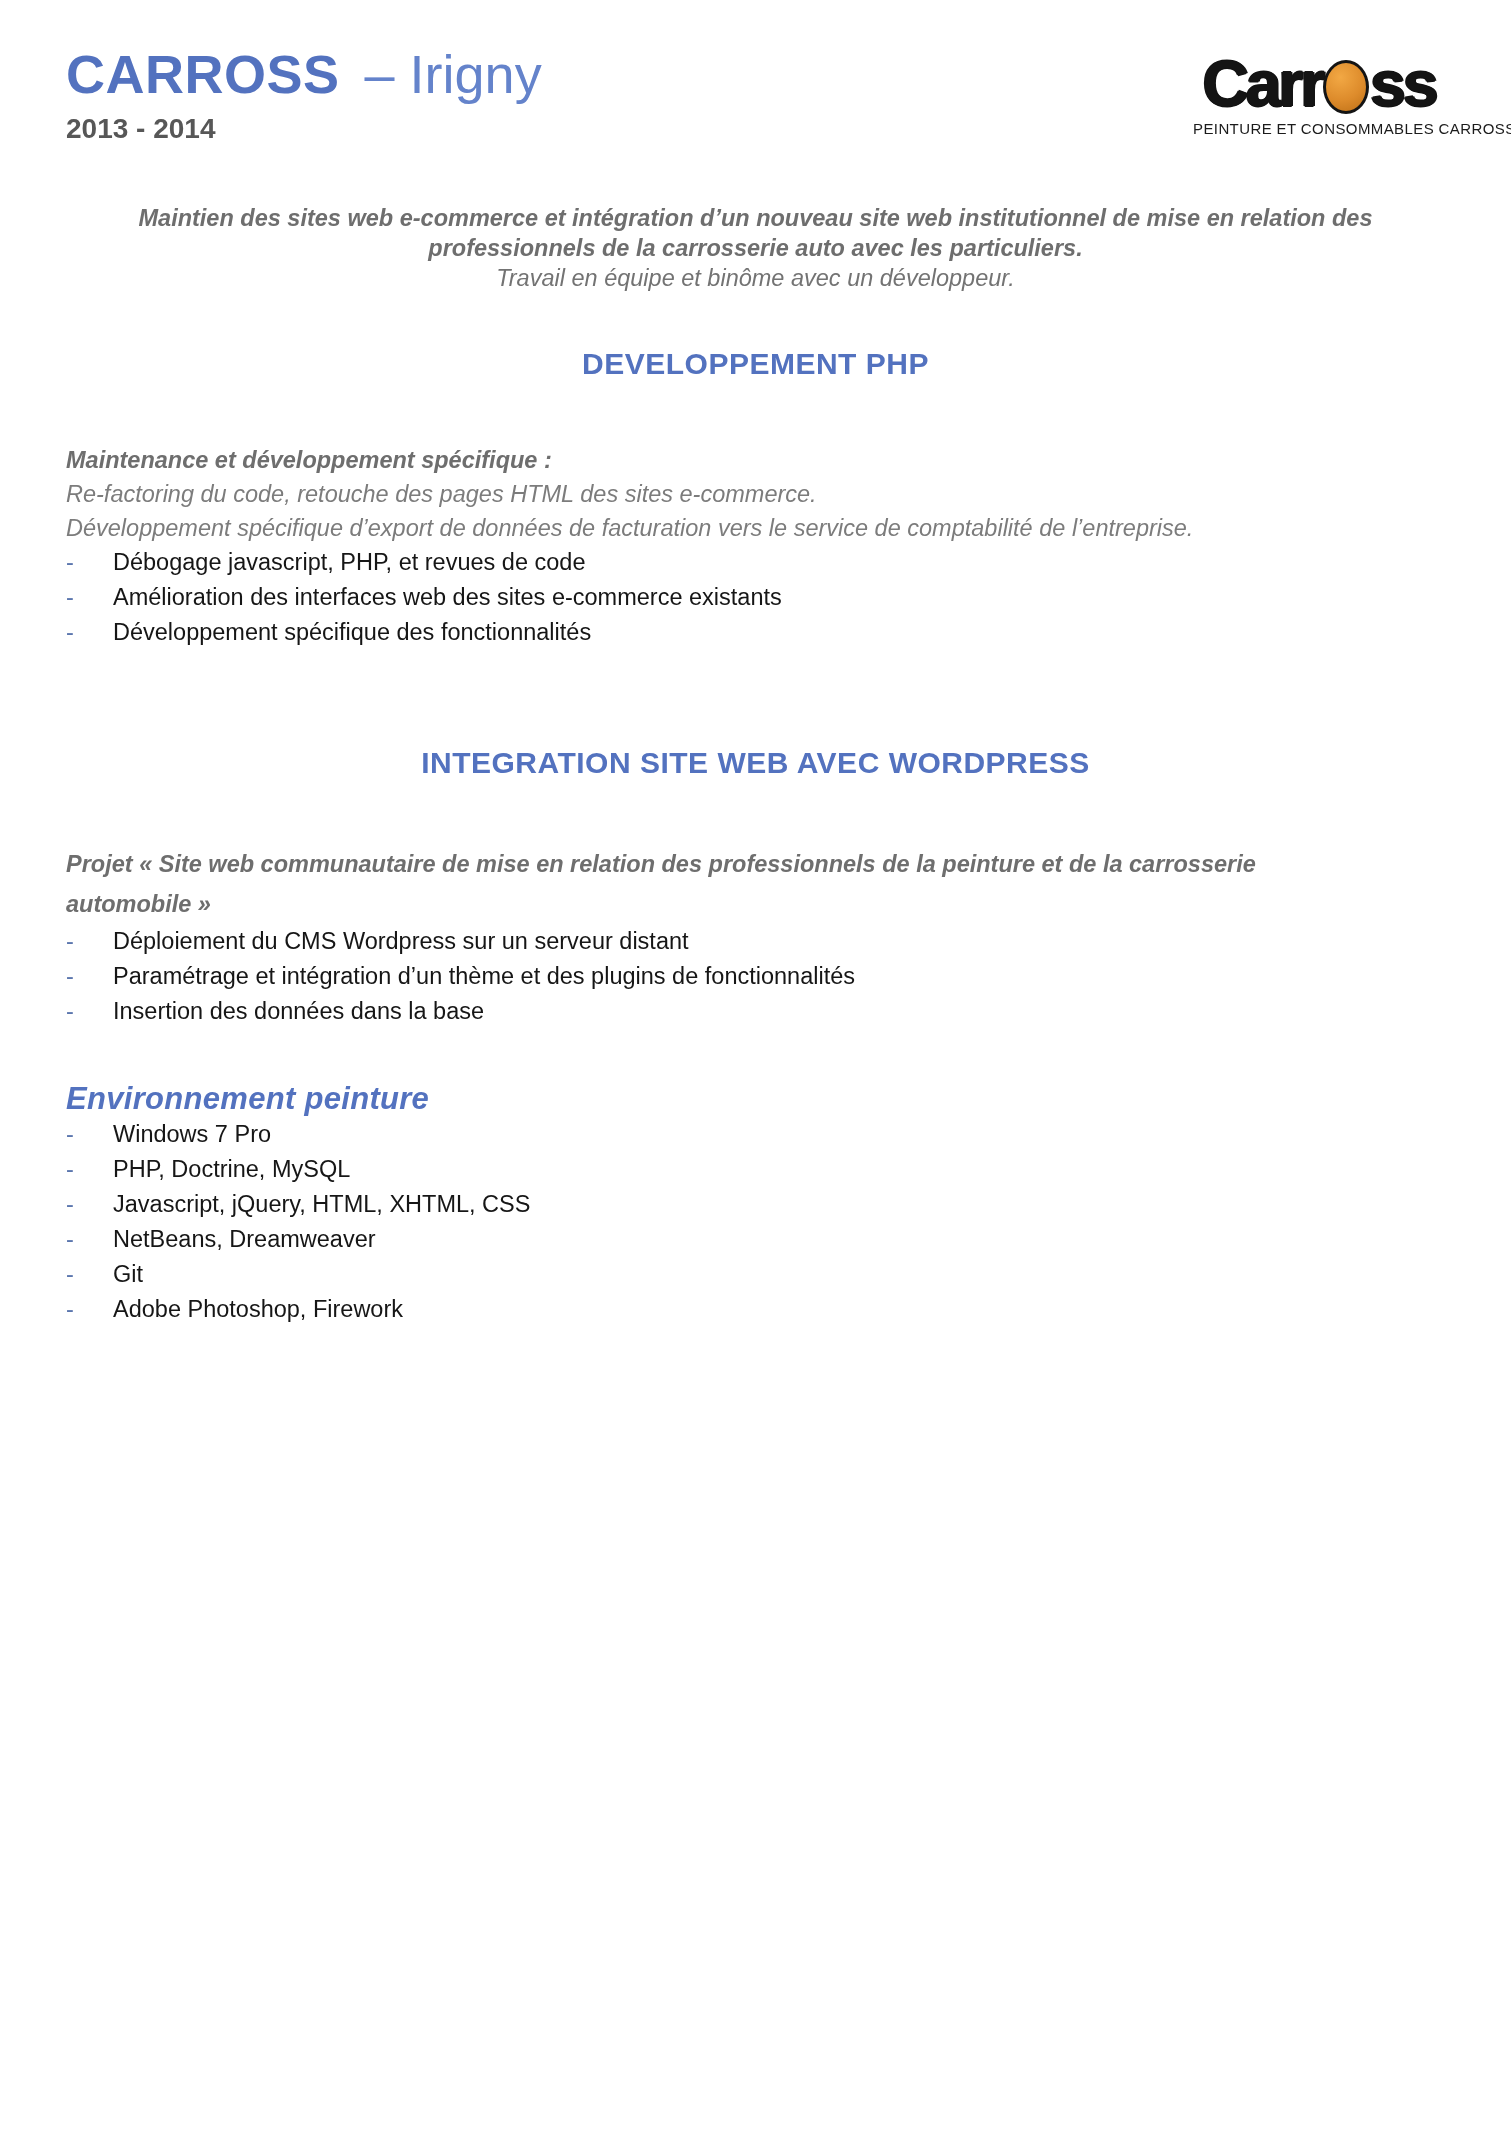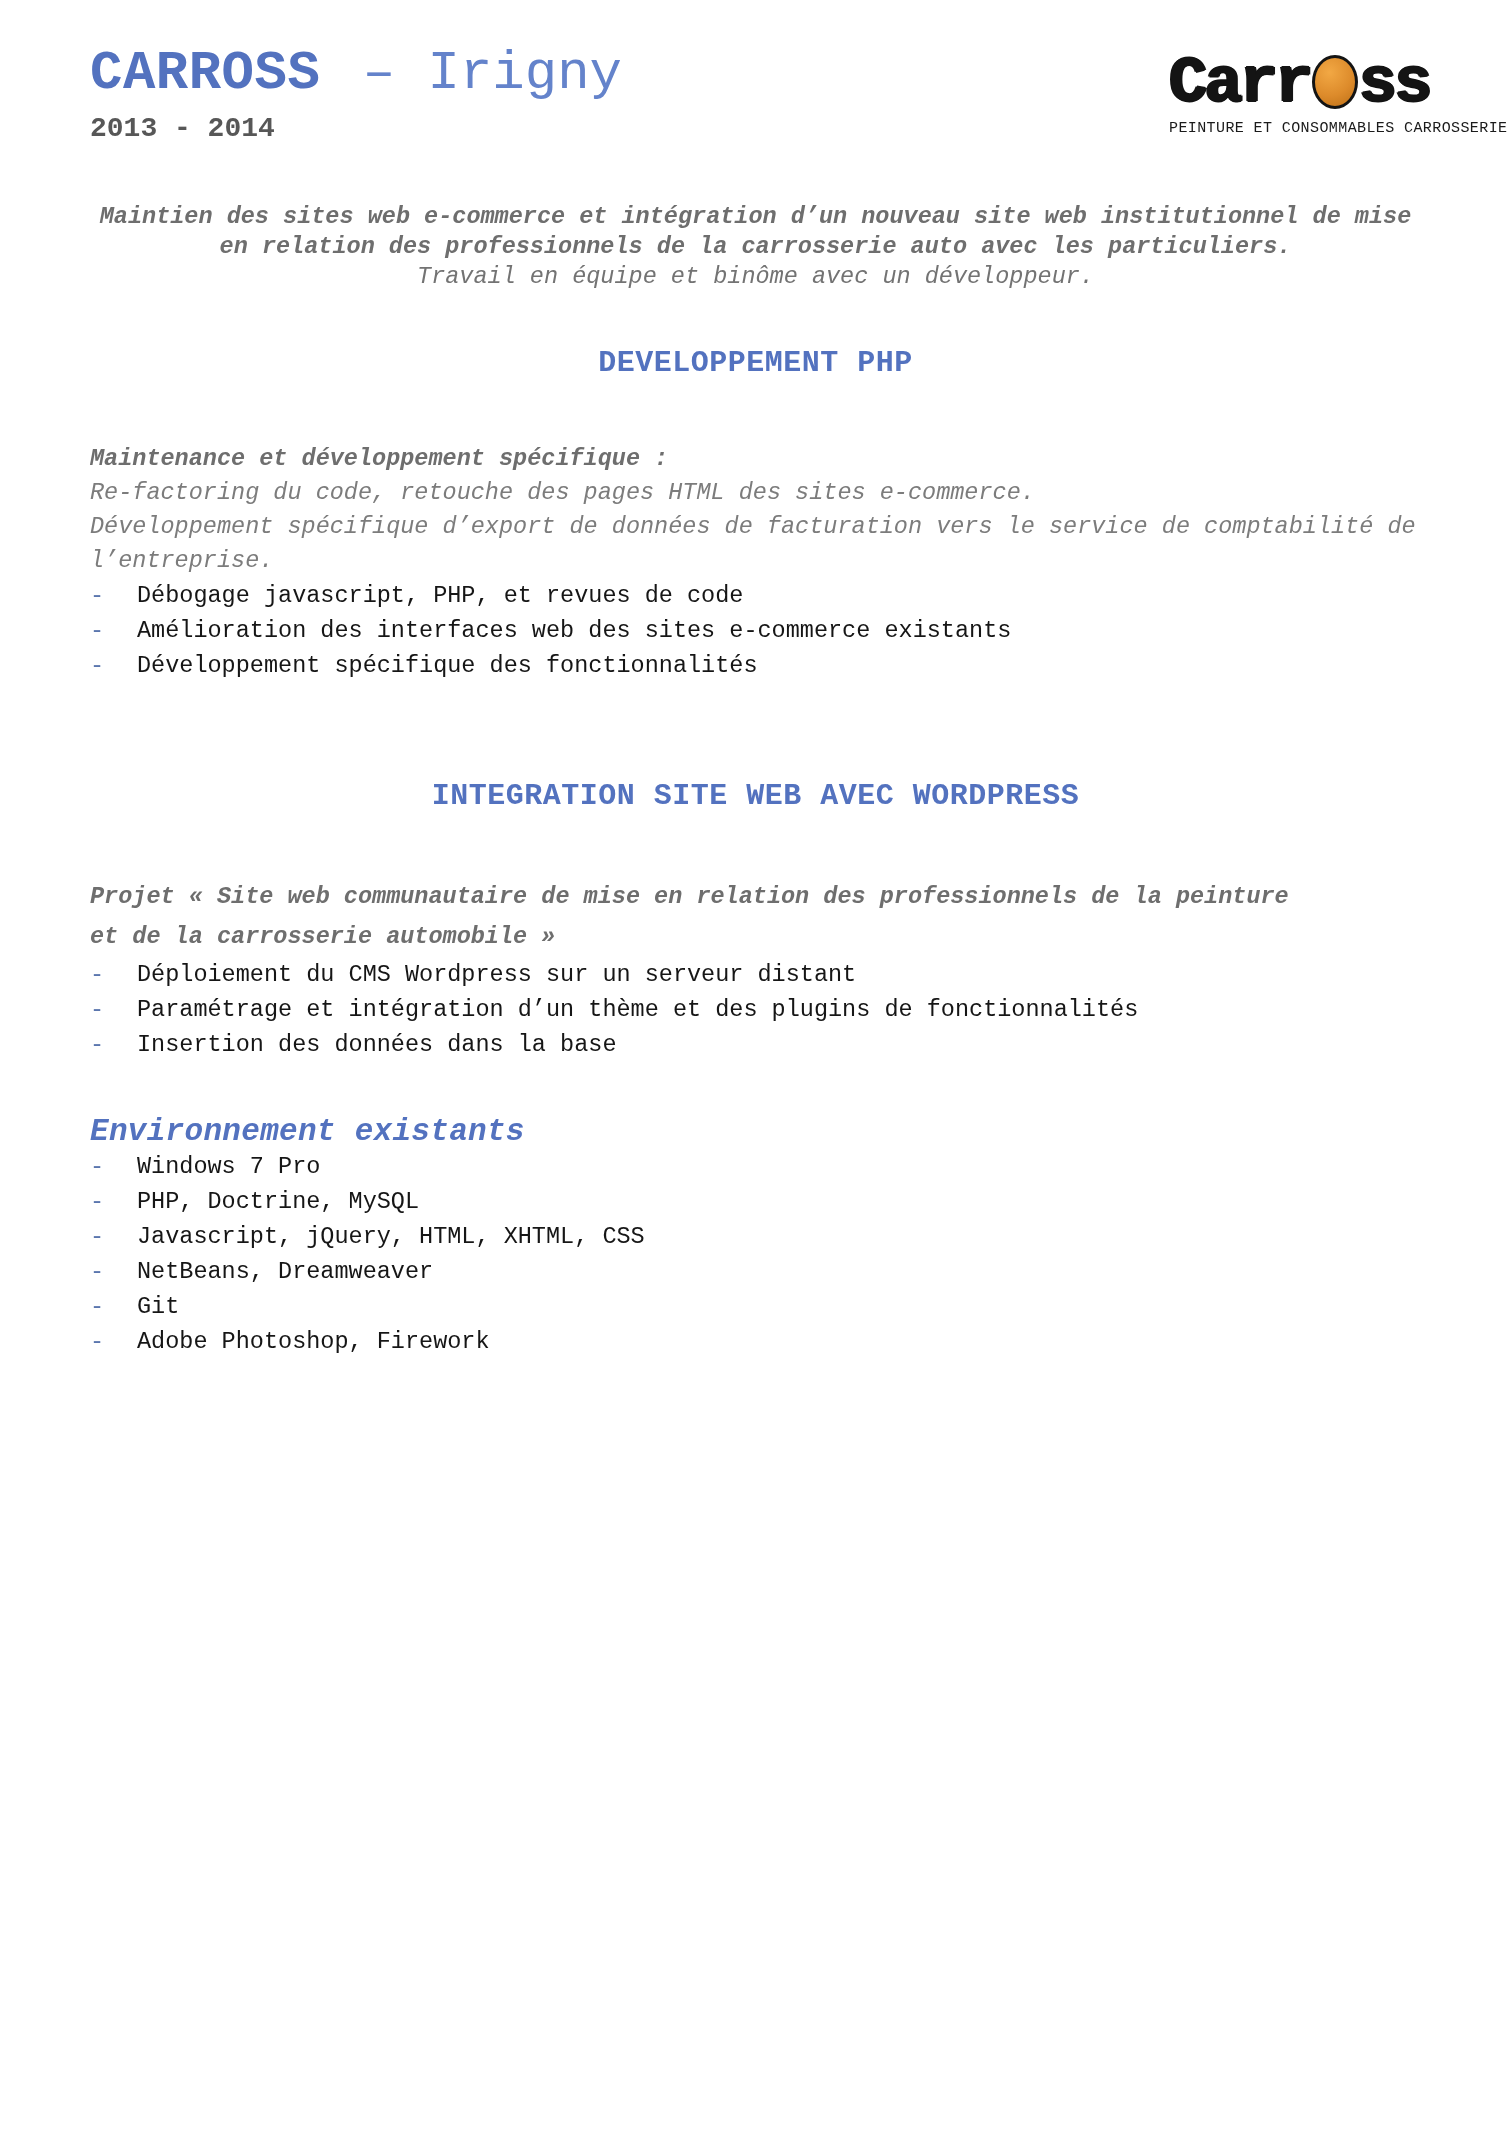--- a/index.html
+++ b/index.html
@@ -6,21 +6,21 @@
   .page {
     position:relative;
     width:1511px; height:2138px;
     margin:0 auto;
     background:#ffffff;
     font-family:"Liberation Sans", sans-serif;
     color:#161616;
     overflow:hidden;
     box-sizing:border-box;
   }
-  .content { padding:0 90px; box-sizing:border-box;font-family:Liberation Mono, monospace; }
+  .content { padding:0 66px; box-sizing:border-box; }
 
   
   .header-row { display:flex; justify-content:space-between; align-items:flex-start; margin-top:46px; }
   .doc-title { font-size:54px; line-height:1.05; white-space:nowrap; }
   .doc-title .t-bold { color:#5372bf; font-weight:700; letter-spacing:0.5px; }
   .doc-title .t-rest { color:#6483cb; font-weight:400; margin-left:10px; }
   .period { font-size:28px; font-weight:700; color:#575757; margin-top:10px; }
 
   
   .logo { width:252px; text-align:center; margin-top:6px; flex:0 0 auto; }
@@ -137,21 +137,21 @@
         <li>
           <span class="dash">-</span>
           <span>Paramétrage et intégration d’un thème et des plugins de fonctionnalités</span>
         </li>
         <li>
           <span class="dash">-</span>
           <span>Insertion des données dans la base</span>
         </li>
       </ul>
 
-    <div class="env-heading">Environnement existants</div>
+    <div class="env-heading">Environnement peinture</div>
 
     <ul class="dash-list env-list">
         <li>
           <span class="dash">-</span>
           <span>Windows 7 Pro</span>
         </li>
         <li>
           <span class="dash">-</span>
           <span>PHP, Doctrine, MySQL</span>
         </li>

